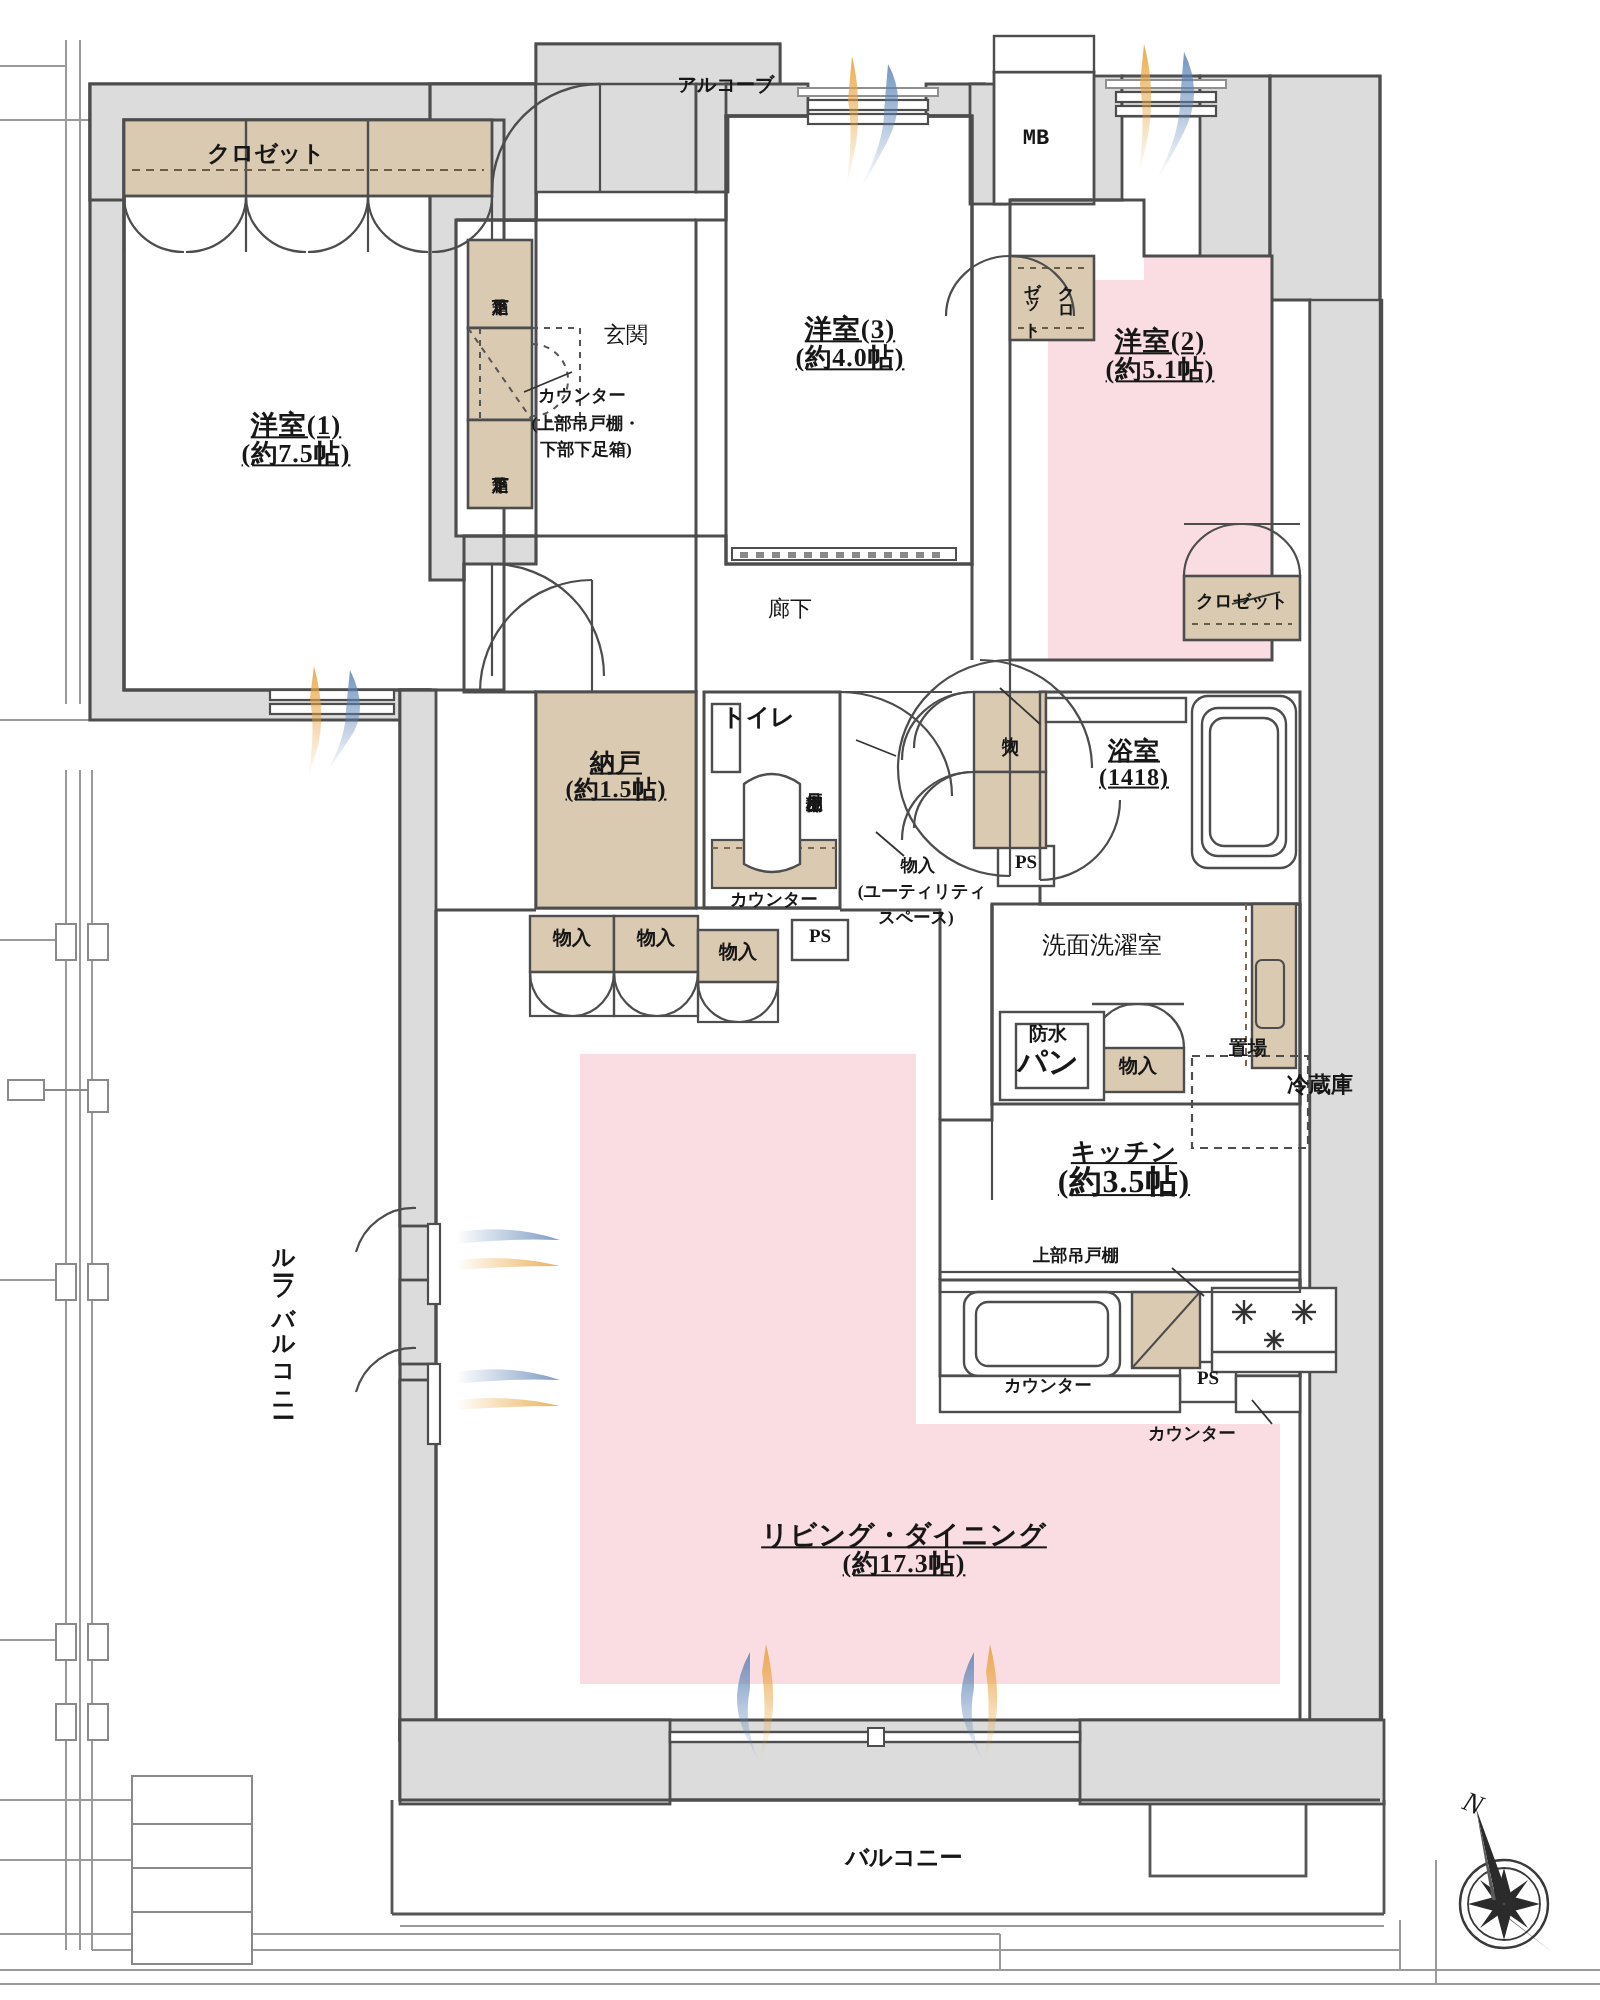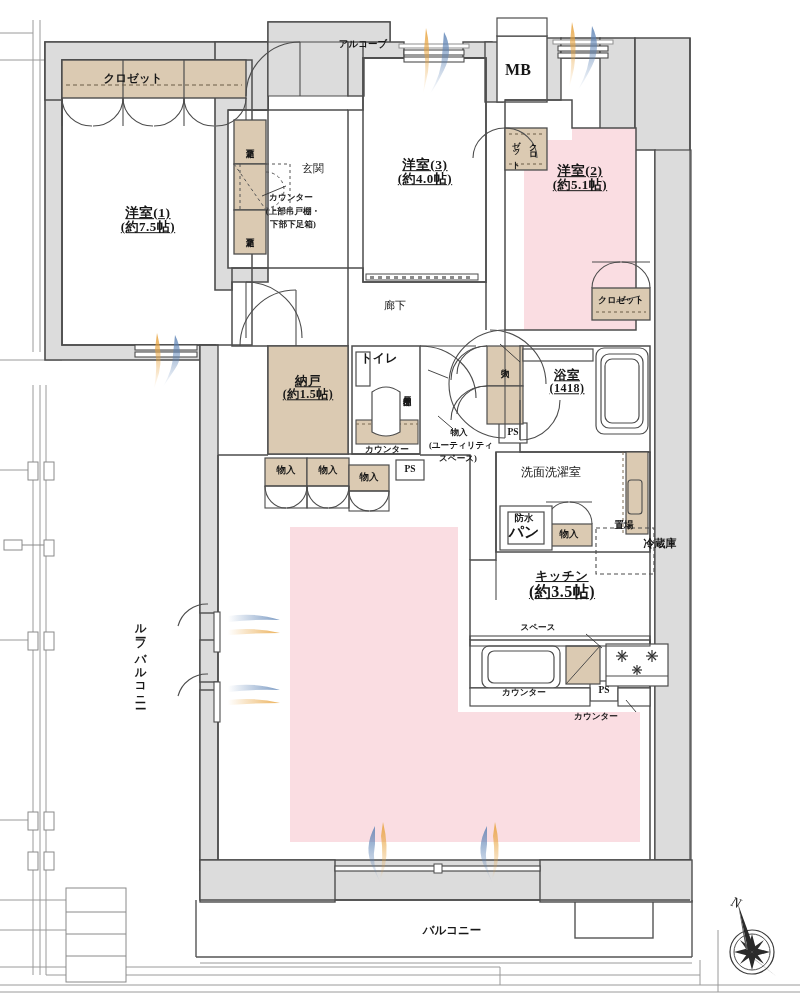--- a/index.html
+++ b/index.html
@@ -447,43 +447,47 @@
       <span class="sz">(約5.1帖)</span>
     </div>
     <div class="lbl c rm" style="left:308px;top:388px;font-size:12.5px">
       <span>納戸</span>
       <span class="sz" style="font-size:12px">(約1.5帖)</span>
     </div>
     <div class="lbl c rm" style="left:562px;top:585px;font-size:12.5px">
       <span>キッチン</span>
       <span class="sz" style="font-size:16px">(約3.5帖)</span>
     </div>
+    <div class="lbl c rm" style="left:452px;top:775px;font-size:13.5px">
+      <span>リビング・ダイニング</span>
+      <span class="sz">(約17.3帖)</span>
+    </div>
     <div class="lbl c rm" style="left:567px;top:382px;font-size:12.5px">
       <span>浴室</span>
       <span class="sz" style="font-size:12px">(1418)</span>
     </div>
 
     <div class="lbl c sm" style="left:313px;top:168px">玄関</div>
     <div class="lbl c xs" style="left:363px;top:44px">アルコーブ</div>
-    <div class="lbl c xs" style="left:518px;top:70px;font-family:Liberation Serif, serif;font-size:16px">MB</div>
+    <div class="lbl c xs" style="left:518px;top:70px;font-family:Liberation Mono, monospace;font-size:11px">MB</div>
     <div class="lbl c sm" style="left:395px;top:305px">廊下</div>
     <div class="lbl c xs" style="left:379px;top:359px;font-size:12px">トイレ</div>
     <div class="lbl c sm" style="left:551px;top:473px;font-size:12px">洗面洗濯室</div>
     <div class="lbl c xs" style="left:452px;top:930px;font-size:11.5px">バルコニー</div>
     <div class="lbl c xs" style="left:133px;top:78px;font-size:11.5px">クロゼット</div>
     <div class="lbl c xxs" style="left:621px;top:301px;font-size:9px">クロゼット</div>
 
     <div class="lbl c xxs" style="left:291px;top:198px">カウンター</div>
     <div class="lbl c xxs" style="left:293px;top:212px">(上部吊戸棚・</div>
     <div class="lbl c xxs" style="left:293px;top:225px">下部下足箱)</div>
 
     <div class="lbl c xxs" style="left:387px;top:450px">カウンター</div>
     <div class="lbl c xxs" style="left:524px;top:693px">カウンター</div>
     <div class="lbl c xxs" style="left:596px;top:717px">カウンター</div>
-    <div class="lbl c xxs" style="left:538px;top:628px">スペース</div>
+    <div class="lbl c xxs" style="left:538px;top:628px">上部吊戸棚</div>
 
     <div class="lbl c xxs" style="left:513px;top:433px;font-family:'Liberation Serif',serif;font-size:9.5px">PS</div>
     <div class="lbl c xxs" style="left:410px;top:470px;font-family:'Liberation Serif',serif;font-size:9.5px">PS</div>
     <div class="lbl c xxs" style="left:604px;top:691px;font-family:'Liberation Serif',serif;font-size:9.5px">PS</div>
 
     <div class="lbl c xxs" style="left:459px;top:433px">物入</div>
     <div class="lbl c xxs" style="left:461px;top:446px">(ユーティリティ</div>
     <div class="lbl c xxs" style="left:458px;top:459px">スペース)</div>
 
     <div class="lbl c xxs" style="left:286px;top:471px;font-size:9.5px">物入</div>

